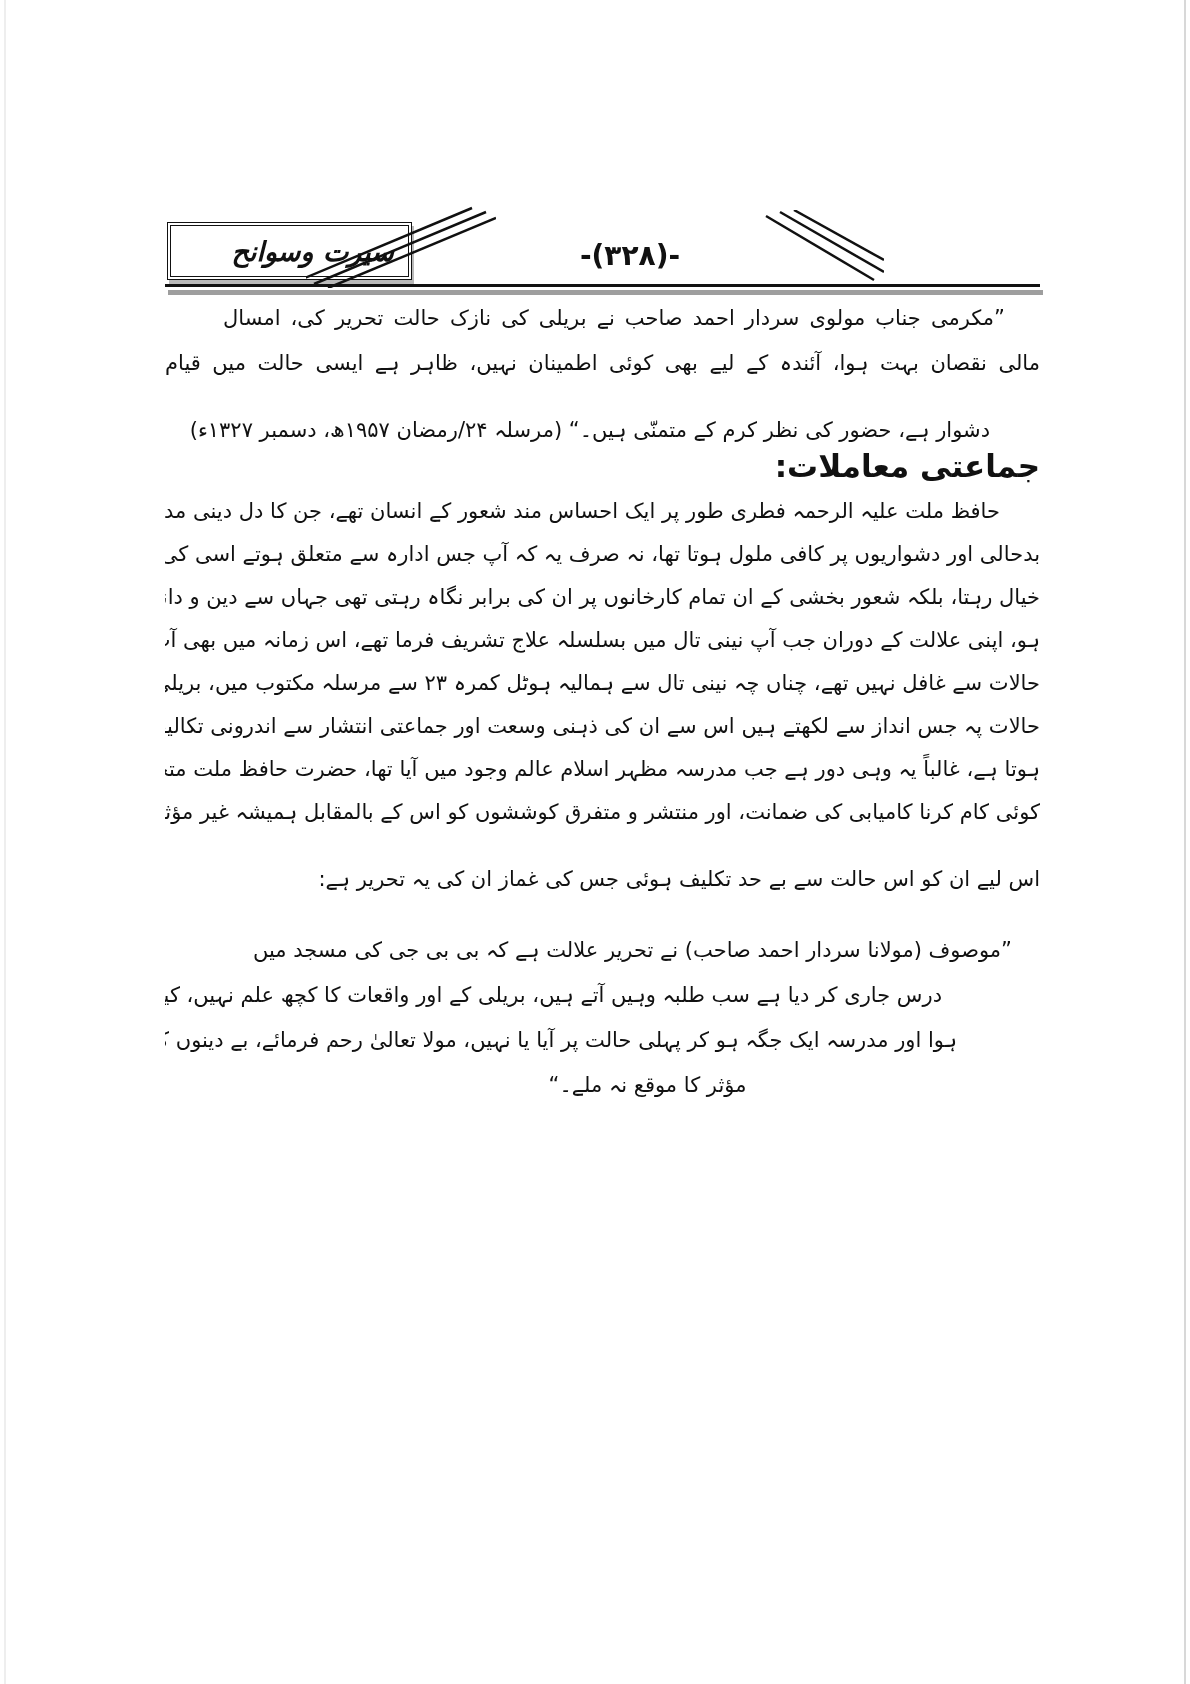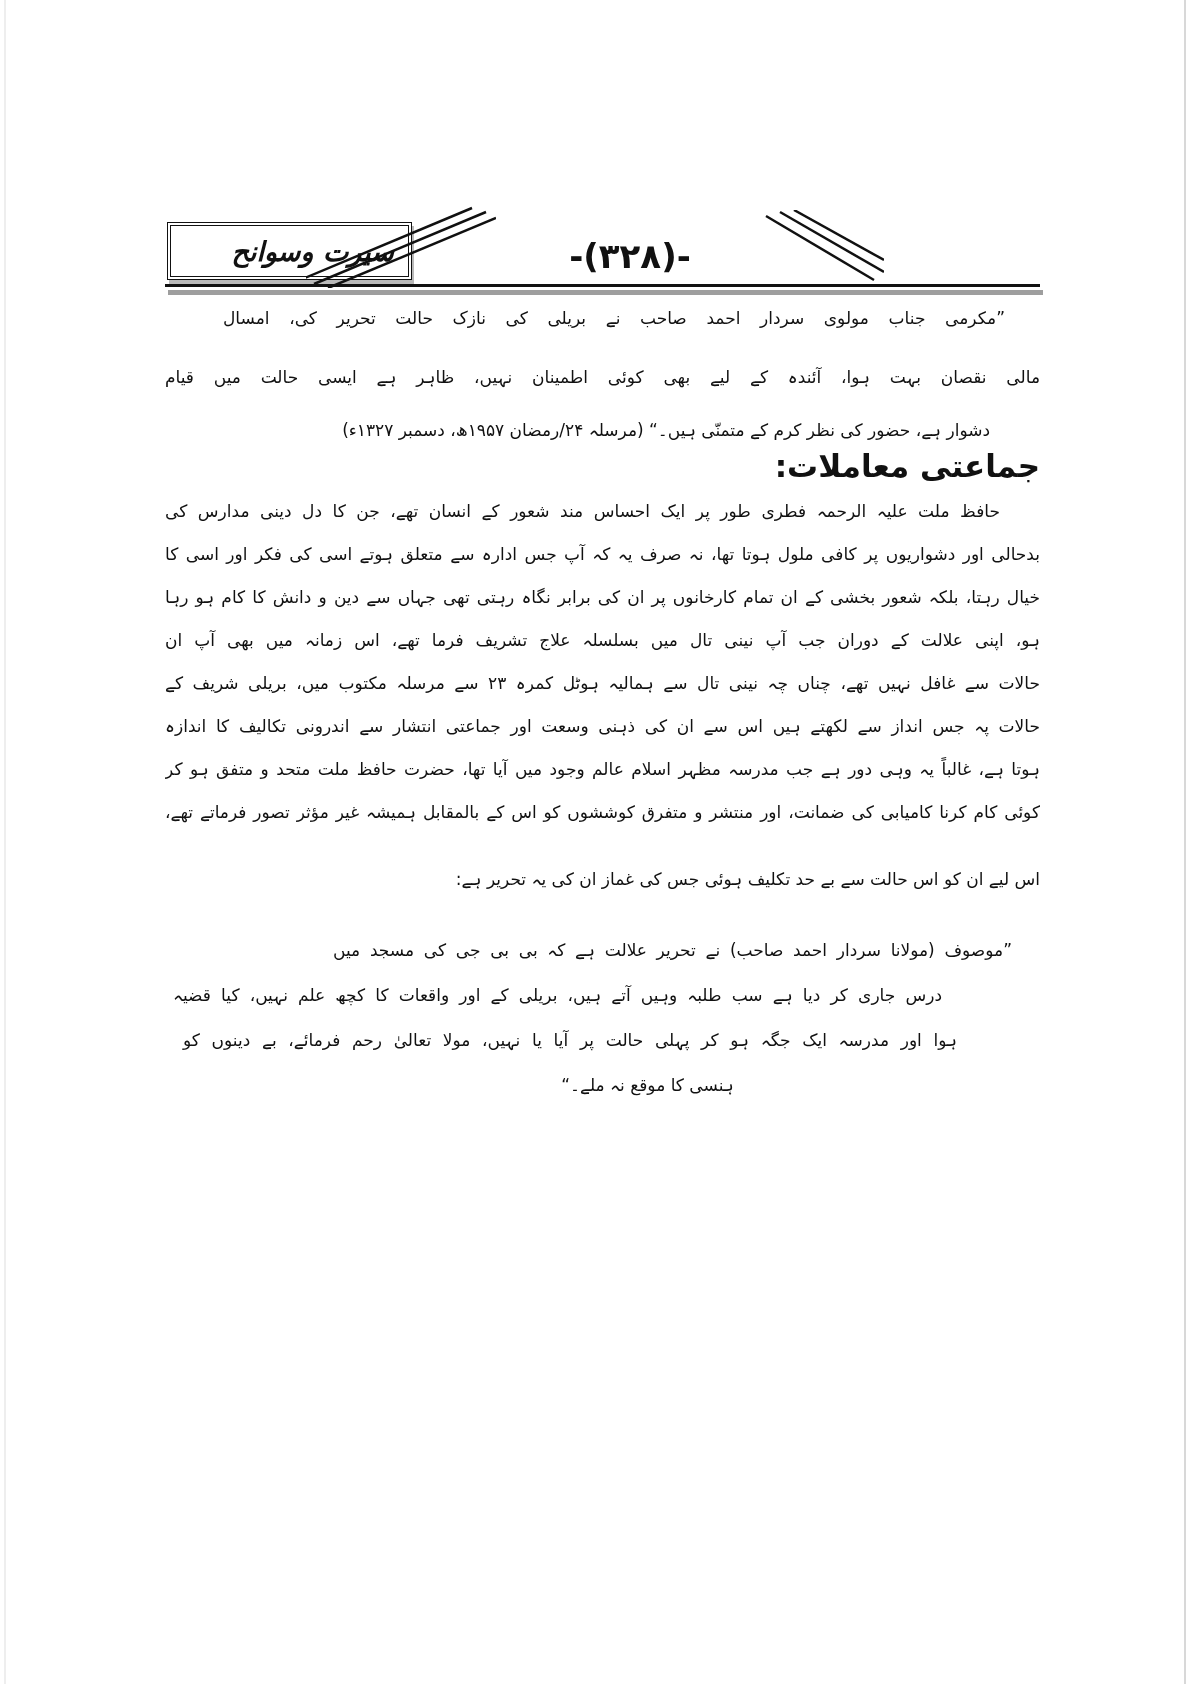--- a/index.html
+++ b/index.html
@@ -25,46 +25,46 @@
     display:flex;align-items:center;justify-content:center;
     direction:rtl;
     font-weight:bold;font-style:italic;
     font-size:27px;line-height:1;
     white-space:nowrap;
   }
   .hdr-box-left{left:167px;top:222px;width:223px;height:50px;justify-content:flex-start;padding-right:14px;}
   .hdr-box-right{left:877px;top:222px;width:163px;height:50px;}
   .pagenum{
     position:absolute;left:520px;top:238px;width:220px;height:36px;
-    text-align:center;font-size:34px;font-weight:bold;line-height:36px;
+    text-align:center;font-size:28px;font-weight:bold;line-height:36px;
     direction:ltr;
   }
   .hatch{position:absolute;}
   .hatch svg{display:block;}
   .rule-black{position:absolute;left:165px;top:284px;width:875px;height:3px;background:#111;}
   .rule-gray{position:absolute;left:168px;top:290px;width:875px;height:5px;background:#9e9e9e;}
 
   
   .ln{
     position:absolute;left:165px;width:875px;height:46px;
     direction:rtl;
-    font-size:17px;line-height:45px;
+    font-size:21px;line-height:45px;
     text-align:justify;text-align-last:justify;
     white-space:nowrap;overflow:hidden;
     box-sizing:border-box;
   }
   .ln.endline{text-align-last:right;}
   .heading{
     position:absolute;left:165px;width:875px;height:52px;top:441px;
     direction:rtl;text-align:right;
     font-size:31px;font-weight:bold;line-height:50px;
   }
   
   .q1l1{top:296px;padding-right:35px;padding-left:58px;}
-  .q1l2{top:355px;}
+  .q1l2{top:341px;}
   .q1l3{top:408px;padding-right:50px;padding-left:68px;}
   
   .b1{top:489px;padding-right:40px;}
   .b2{top:532px;}
   .b3{top:575px;}
   .b4{top:618px;}
   .b5{top:661px;}
   .b6{top:704px;}
   .b7{top:747px;}
   .b8{top:790px;}
@@ -120,14 +120,14 @@
   <div class="ln b4">ہو، اپنی علالت کے دوران جب آپ نینی تال میں بسلسلہ علاج تشریف فرما تھے، اس زمانہ میں بھی آپ ان</div>
   <div class="ln b5">حالات سے غافل نہیں تھے، چناں چہ نینی تال سے ہمالیہ ہوٹل کمرہ ۲۳ سے مرسلہ مکتوب میں، بریلی شریف کے</div>
   <div class="ln b6">حالات پہ جس انداز سے لکھتے ہیں اس سے ان کی ذہنی وسعت اور جماعتی انتشار سے اندرونی تکالیف کا اندازہ</div>
   <div class="ln b7">ہوتا ہے، غالباً یہ وہی دور ہے جب مدرسہ مظہر اسلام عالم وجود میں آیا تھا، حضرت حافظ ملت متحد و متفق ہو کر</div>
   <div class="ln b8">کوئی کام کرنا کامیابی کی ضمانت، اور منتشر و متفرق کوششوں کو اس کے بالمقابل ہمیشہ غیر مؤثر تصور فرماتے تھے،</div>
   <div class="ln b9 endline">اس لیے ان کو اس حالت سے بے حد تکلیف ہوئی جس کی غماز ان کی یہ تحریر ہے:</div>
 
   <div class="ln q2l1">”موصوف (مولانا سردار احمد صاحب) نے تحریر علالت ہے کہ بی بی جی کی مسجد میں</div>
   <div class="ln q2l2">درس جاری کر دیا ہے سب طلبہ وہیں آتے ہیں، بریلی کے اور واقعات کا کچھ علم نہیں، کیا قضیہ</div>
   <div class="ln q2l3">ہوا اور مدرسہ ایک جگہ ہو کر پہلی حالت پر آیا یا نہیں، مولا تعالیٰ رحم فرمائے، بے دینوں کو</div>
-  <div class="ln q2l4">ہنسی کا موقع نہ ملے۔“</div>
+  <div class="ln q2l4">مؤثر کا موقع نہ ملے۔“</div>
 </div>
 
 </body></html>

